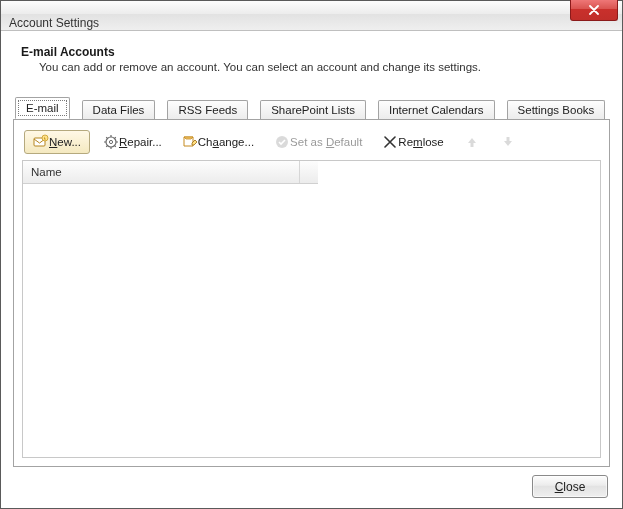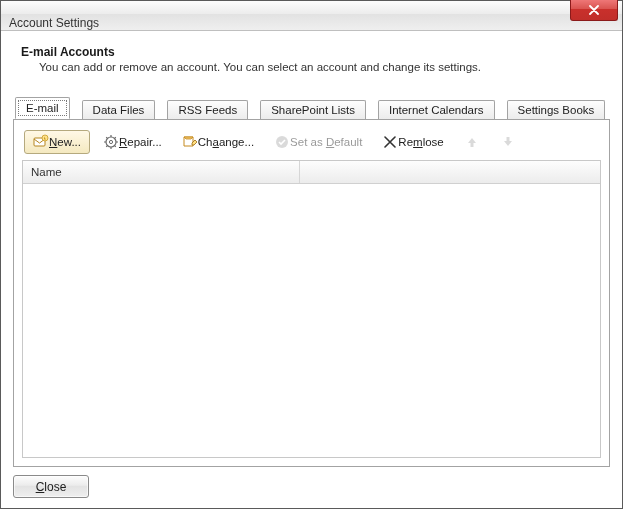--- a/index.html
+++ b/index.html
@@ -159,21 +159,21 @@
   .icon-box {
     width: 16px; height: 16px; display:inline-flex; align-items:center; justify-content:center;
   }
   
   .list-wrap {
     flex: 1;
     border: 1px solid #c8c8c8;
     box-sizing: border-box;
     background: #fff;
     display: flex;
-    flex-direction: column;
+    flex-direction: row;
   }
   .list-header {
     display: flex;
     height: 22px;
     background: linear-gradient(to bottom, #fdfdfd, #ececec);
     border-bottom: 1px solid #d0d0d0;
   }
   .col {
     border-right: 1px solid #d6d6d6;
     display: flex;
@@ -184,21 +184,21 @@
     box-sizing: border-box;
   }
   .col-name { width: 277px; }
   .col-type { flex: 1; }
   .col-tail { width: 18px; border-right: none; }
   .list-body { flex:1; }
   
   .footer {
     padding: 8px 2px 0 0;
     display: flex;
-    justify-content: flex-start;
+    justify-content: flex-end;
   }
   .btn {
     min-width: 76px;
     height: 23px;
     border: 1px solid #8a8a8a;
     border-radius: 3px;
     background: linear-gradient(to bottom, #fdfdfd 0%, #ececec 45%, #e2e2e2 46%, #efefef 100%);
     font-size: 12px;
     color: #222;
     cursor: pointer;

